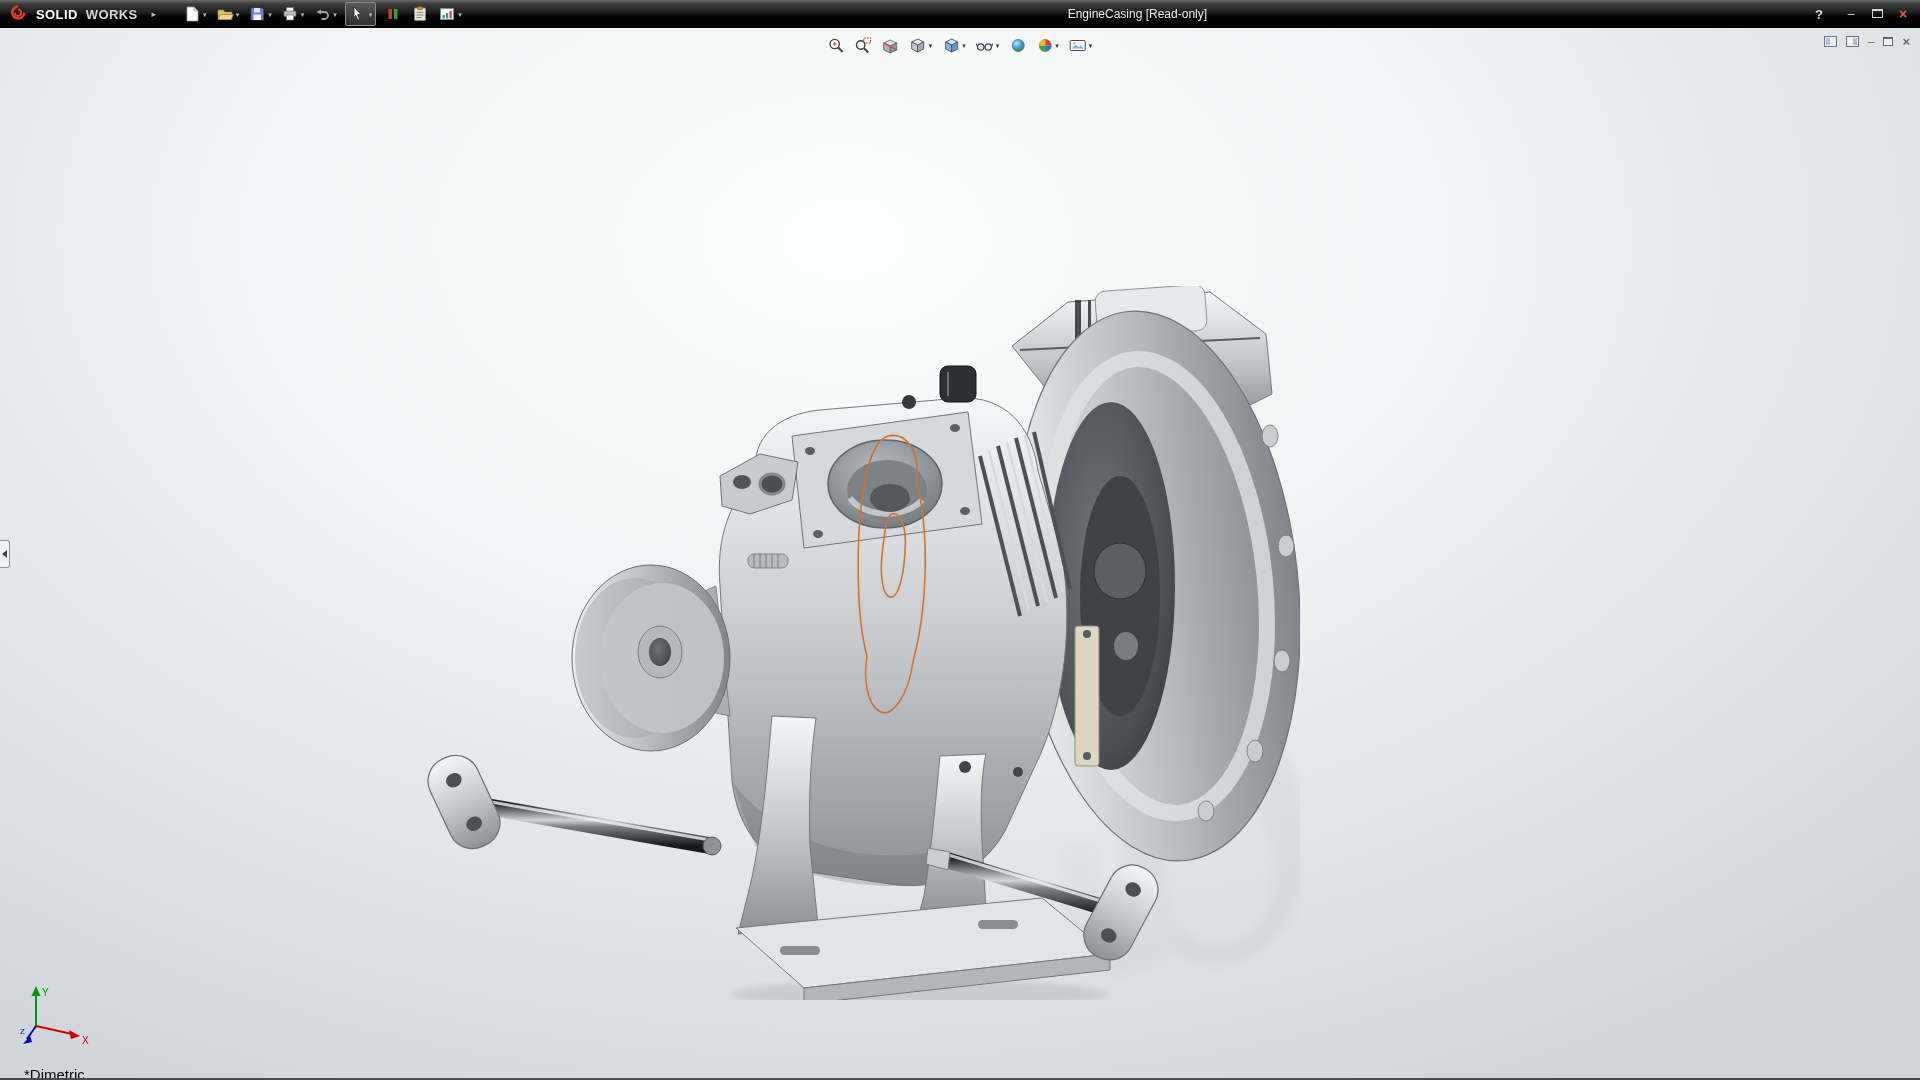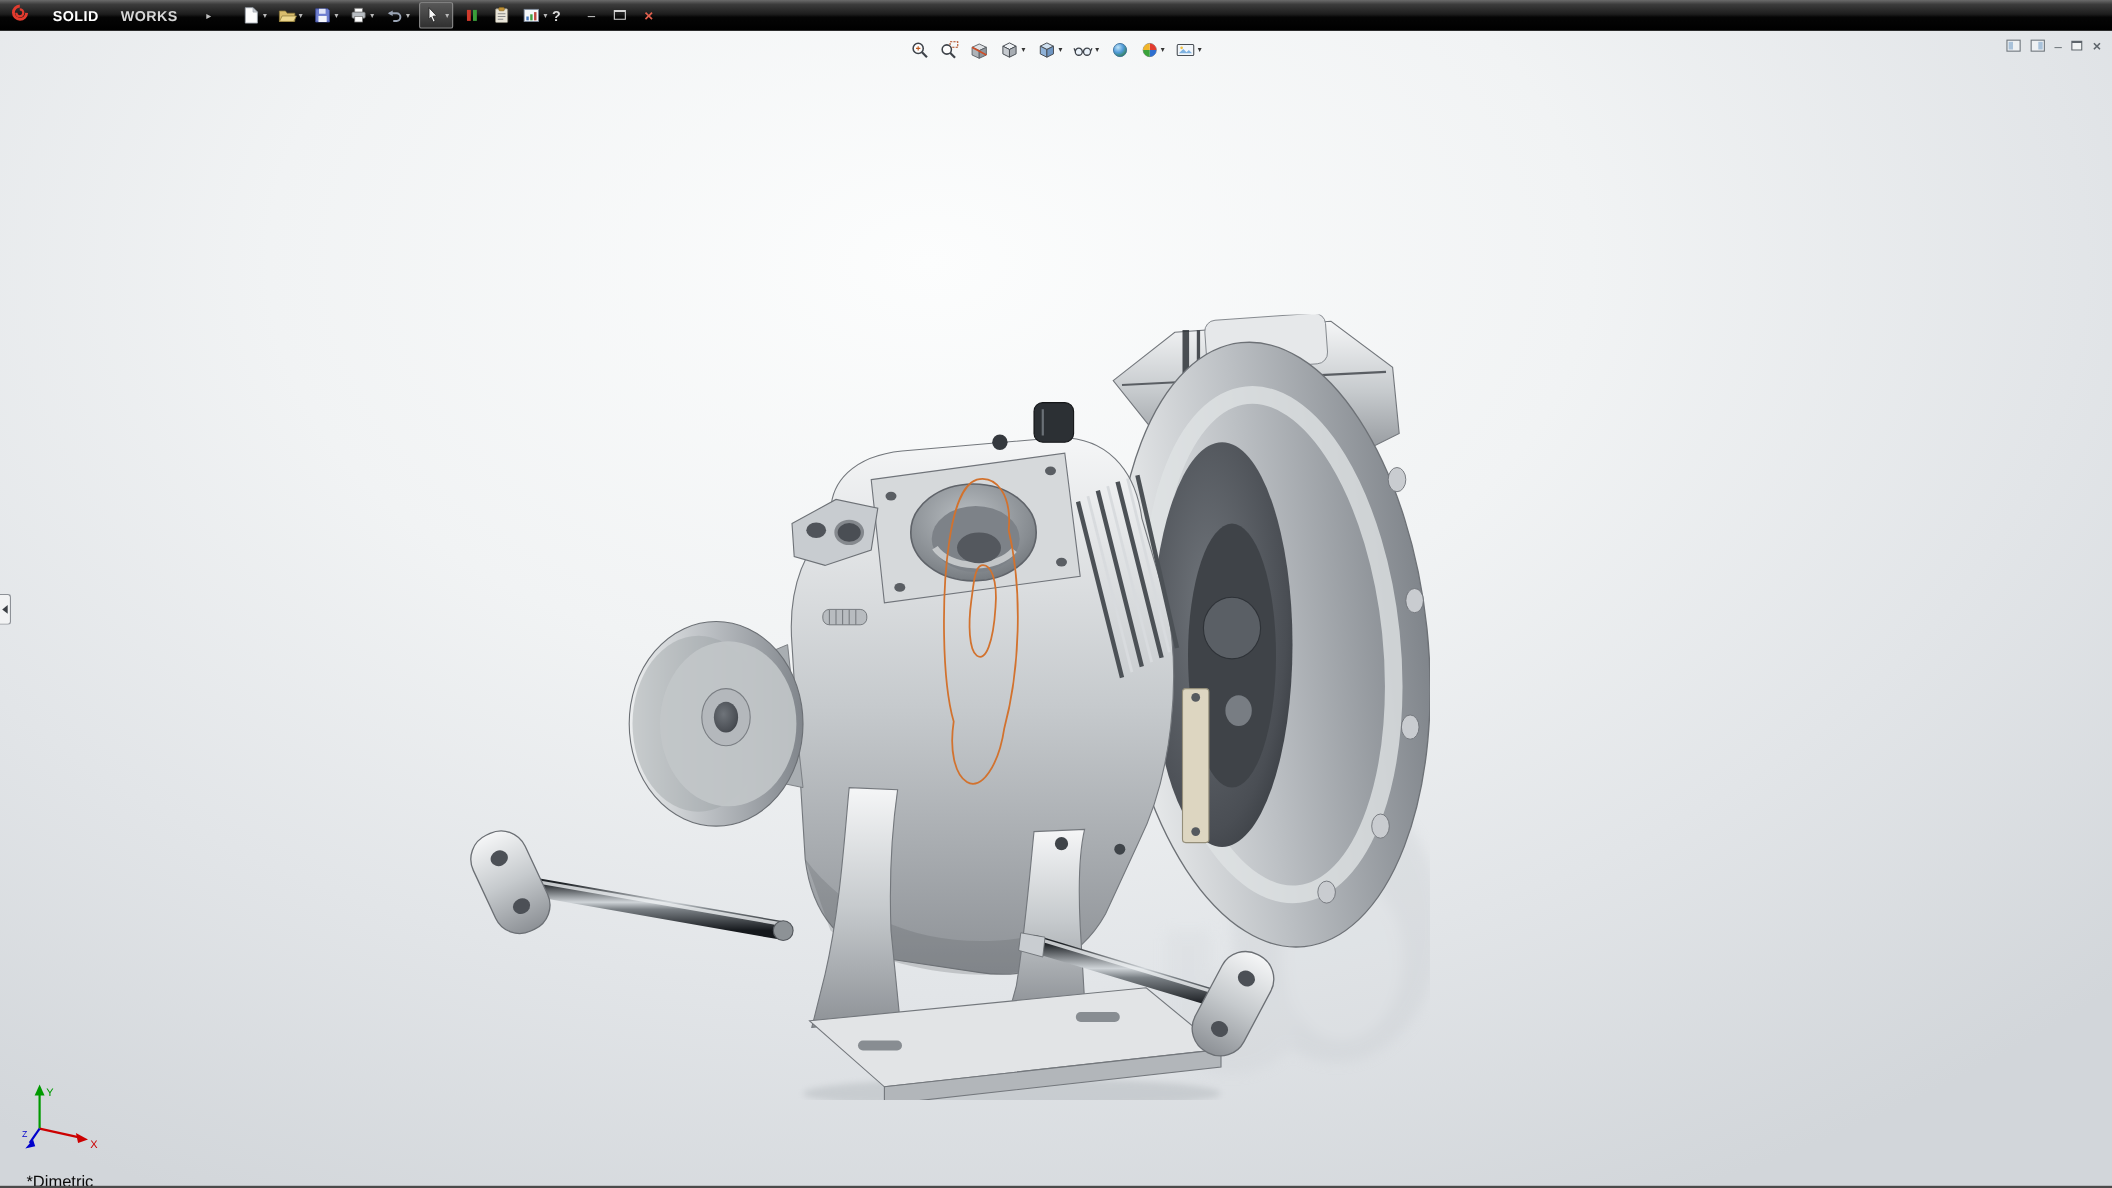--- a/index.html
+++ b/index.html
@@ -5,21 +5,21 @@
   * { margin:0; padding:0; box-sizing:border-box; }
   html,body { width:1920px; height:1080px; overflow:hidden; font-family:"Liberation Sans", sans-serif; background:#d8dbde; }
   .app { position:relative; width:1920px; height:1080px; }
 
   
   .titlebar {
     position:absolute; top:0; left:0; right:0; height:28px;
     background:linear-gradient(180deg,#6b6b6b 0%,#3c3c3c 14%,#1d1d1d 46%,#050505 56%,#000 100%);
     display:flex; align-items:center; color:#e8e8e8; z-index:40;
   }
-  .brand { display:flex; align-items:center; gap:20px; padding-left:8px; }
+  .brand { display:flex; align-items:center; gap:8px; padding-left:8px; }
   .brand .b-bold { font-weight:bold; font-size:13px; letter-spacing:.4px; color:#fff; }
   .brand .b-light { font-weight:bold; font-size:13px; letter-spacing:.4px; color:#d6d6d6; }
   .brand .menu-expand { color:#bfbfbf; font-size:9px; margin-left:6px; }
   .tb-tools { display:flex; align-items:center; gap:7px; margin-left:26px; }
   .tbtn { display:flex; align-items:center; height:24px; padding:0 1px; }
   .tbtn svg { display:block; }
   .tbtn .dd { color:#b9b9b9; font-size:7px; line-height:1; margin-left:2px; }
   .tbtn.active { border:1px solid #8f8f8f; border-radius:2px; background:linear-gradient(#585858,#303030); padding:1px 3px; }
   .tb-title { flex:1; text-align:center; font-size:12px; color:#ececec; white-space:nowrap; }
   .win-controls { display:flex; align-items:center; gap:12px; padding-right:10px; }
@@ -146,20 +146,21 @@
         <svg width="18" height="18" viewBox="0 0 18 18">
           <rect x="2.5" y="3.5" width="13" height="11" fill="#f6f8fa" stroke="#7d8a9c" stroke-width="0.8"></rect>
           <rect x="4.5" y="10" width="2.2" height="3.5" fill="#4a7ac0"></rect>
           <rect x="8" y="8" width="2.2" height="5.5" fill="#43a143"></rect>
           <rect x="11.5" y="6" width="2.2" height="7.5" fill="#c24a42"></rect>
         </svg>
         <span class="dd">▾</span>
       </div>
     </div>
 
+    <div class="tb-title">EngineCasing [Read-only]</div>
 
     <div class="win-controls">
       <span class="wc help">?</span>
       <span class="wc">–</span>
       <span class="wc"><span class="box-icon"></span></span>
       <span class="wc close">×</span>
     </div>
   </div>
 
   <div class="viewport">

